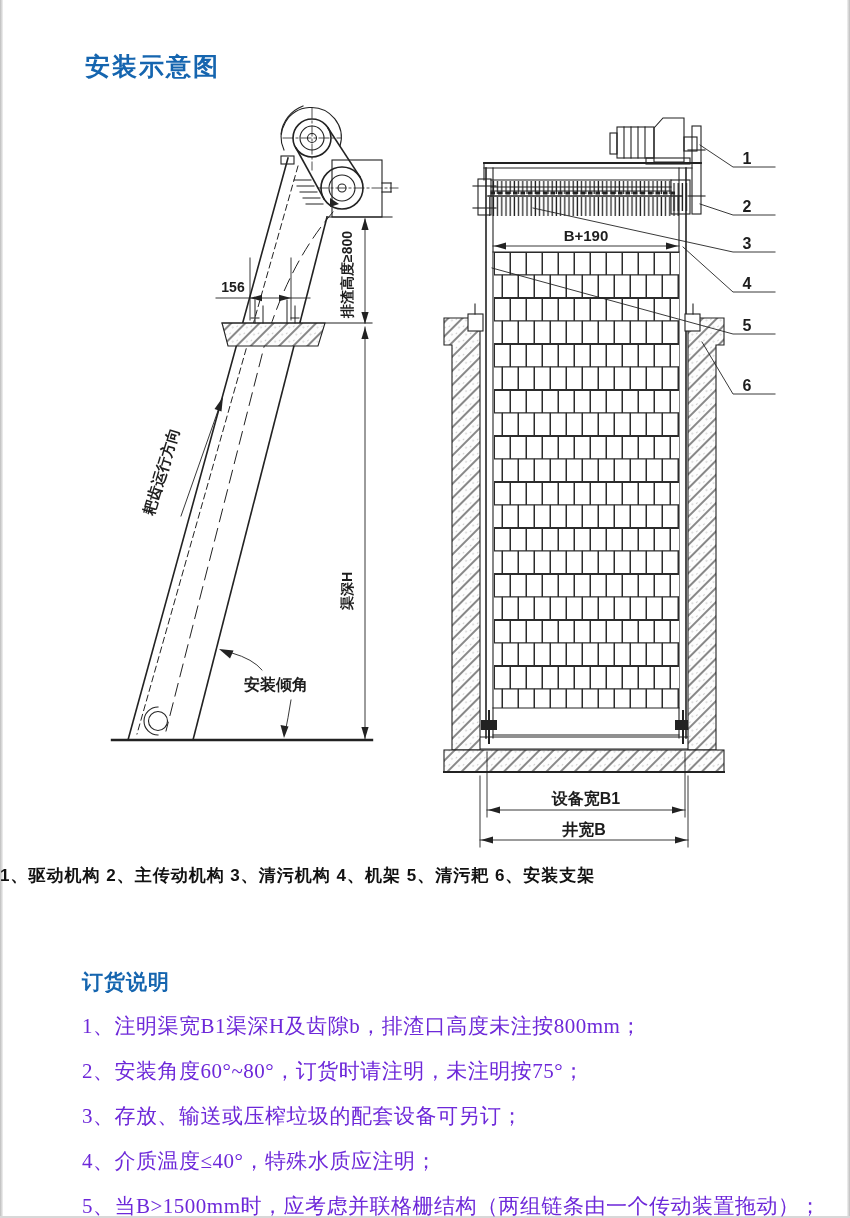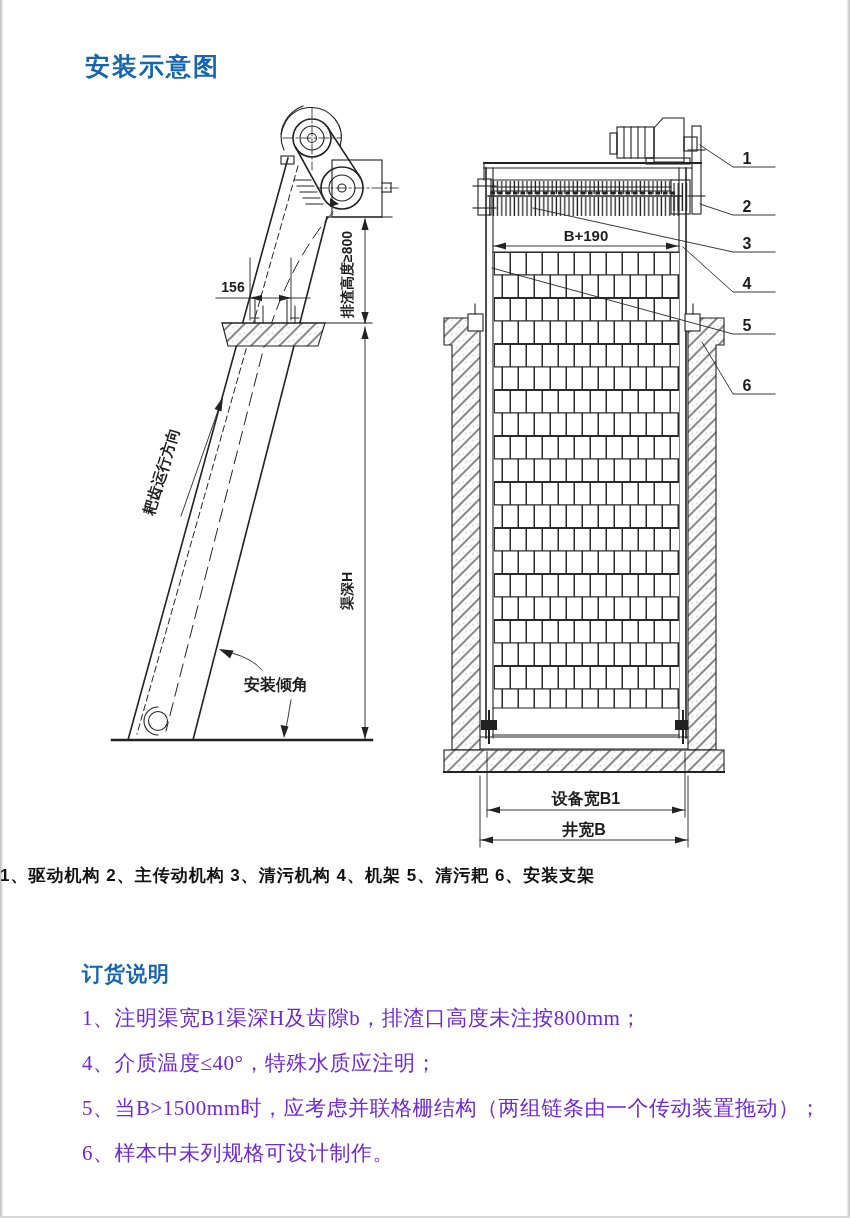--- a/index.html
+++ b/index.html
@@ -7,21 +7,21 @@
         font-family:"Liberation Sans",sans-serif;}
   .edge{position:absolute;top:0;height:100%;width:3px;pointer-events:none;}
   .edge.left{left:0;background:linear-gradient(to right,#bdbdbd,#f2f2f2);}
   .edge.right{right:0;background:linear-gradient(to left,#bdbdbd,#f2f2f2);}
   .edge.bottom{position:absolute;left:0;bottom:0;top:auto;width:100%;height:2px;background:#d8d8d8;}
   .title{position:absolute;left:45px;top:50px;font-size:25px;font-weight:bold;letter-spacing:2px;margin-left:40px;}
   .drawing{position:absolute;left:0;top:0;}
   .caption{position:absolute;left:0;top:864px;width:850px;text-align:left;
            font-size:17px;font-weight:bold;color:#111;letter-spacing:1px;}
   .notes{position:absolute;left:82px;top:956px;width:710px;}
-  .notes h2{margin:4px 0 16px 0;font-size:21px;font-weight:bold;letter-spacing:1px;}
+  .notes h2{margin:12px 0 16px 0;font-size:21px;font-weight:bold;letter-spacing:1px;}
   .note-item{font-family:"Liberation Serif",serif;font-size:21px;color:#6d28d9;
              margin-bottom:17px;letter-spacing:0.5px;white-space:nowrap;}
   svg text{font-family:"Liberation Sans",sans-serif;fill:#1d1d1d;}
 </style>
 </head>
 <body>
 
 <div class="page">
   <div class="edge left"></div>
   <div class="edge right"></div>
@@ -257,17 +257,19 @@
     <text x="747" y="289" font-size="16" font-weight="600" text-anchor="middle">4</text>
     <text x="747" y="331" font-size="16" font-weight="600" text-anchor="middle">5</text>
     <text x="747" y="391" font-size="16" font-weight="600" text-anchor="middle">6</text>
   </svg>
 
   <div class="caption">1、驱动机构 2、主传动机构 3、清污机构 4、机架 5、清污耙 6、安装支架</div>
 
   <div class="notes">
     <h2 id="accent2" style="color: rgb(21, 101, 175);">订货说明</h2>
     <div class="note-item">1、注明渠宽B1渠深H及齿隙b，排渣口高度未注按800mm；</div>
+    <div class="note-item">2、安装角度60°~80°，订货时请注明，未注明按75°；</div>
+    <div class="note-item">3、存放、输送或压榨垃圾的配套设备可另订；</div>
     <div class="note-item">4、介质温度≤40°，特殊水质应注明；</div>
     <div class="note-item">5、当B&gt;1500mm时，应考虑并联格栅结构（两组链条由一个传动装置拖动）；</div>
     <div class="note-item">6、样本中未列规格可设计制作。</div>
   </div>
 </div>
 
 </body></html>

